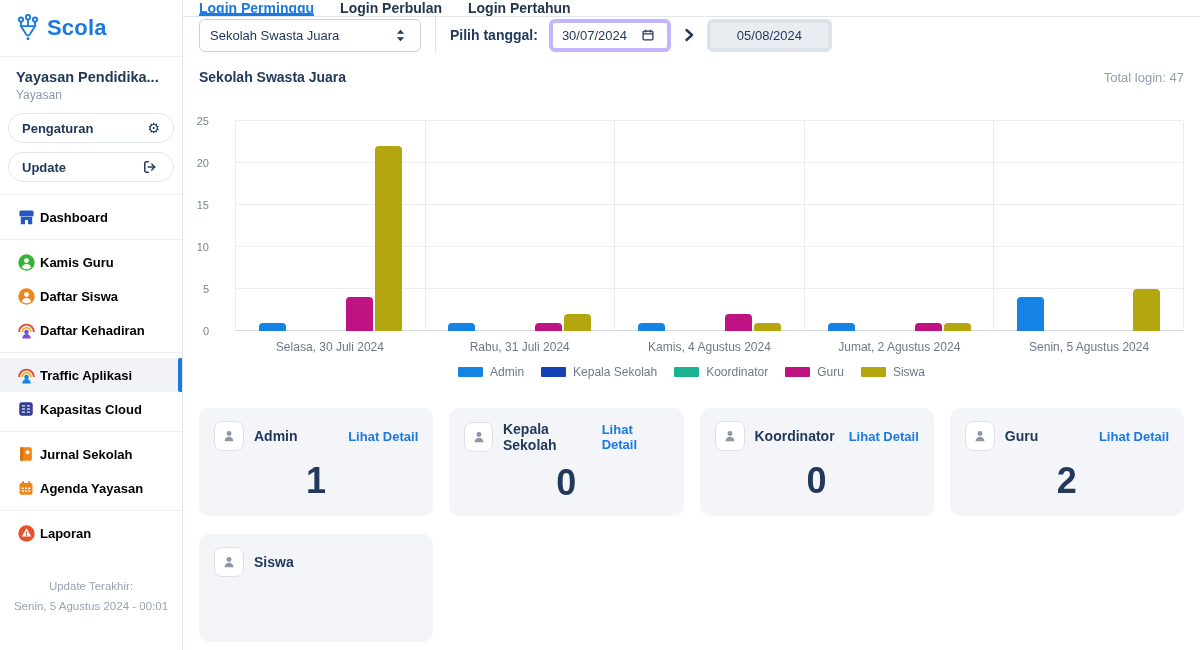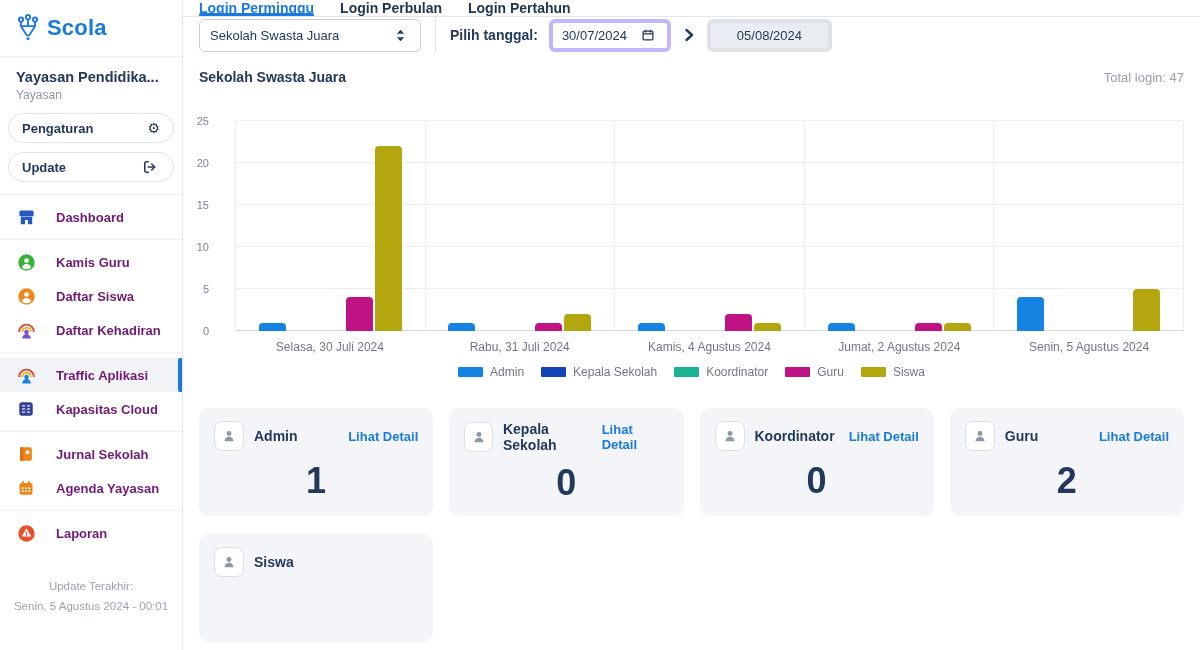--- a/index.html
+++ b/index.html
@@ -13,22 +13,22 @@
   .logo-text { color:#1a7ae0; font-size:22px; font-weight:700; letter-spacing:.2px; }
   .org { padding:12px 16px 2px; }
   .org-name { font-size:14.5px; font-weight:700; color:#23395b; }
   .org-type { font-size:12px; color:#8e97a8; margin-top:3px; }
   .pill { margin:9px 8px 0; height:30px; border:1px solid #dfe3ea; border-radius:16px; background:#fff;
     display:flex; align-items:center; justify-content:space-between; padding:0 13px; cursor:pointer;
     font-size:13px; font-weight:700; color:#23395b; width:calc(100% - 16px); }
   .gear-glyph { font-family:"DejaVu Sans", sans-serif; font-size:14px; color:#23395b; }
   .side-div { border-top:1px solid #edeff3; margin-top:12px; }
   .nav { padding:5px 0; }
-  .nav-item { display:flex; align-items:center; gap:20px; padding:7px 16px; cursor:pointer;
-    font-size:13px; font-weight:700; color:#701a75; position:relative; }
+  .nav-item { display:flex; align-items:center; gap:4px; padding:7px 16px; cursor:pointer;
+    font-size:13px; font-weight:700; color:#000000; position:relative; }
   .nav-item.active { background:#f1f3f6; }
   .nav-item.active::after { content:""; position:absolute; right:0; top:0; bottom:0; width:4px; background:#1a7ae0; border-radius:2px 0 0 2px; }
   .nav-ic { width:20px; height:20px; flex:0 0 20px; display:flex; align-items:center; justify-content:center; }
   .update-note { margin-top:22px; text-align:center; color:#9aa3b2; font-size:11.5px; line-height:1.7; padding:0 8px; }
 
   
   .main { flex:1; background:#edf0f4; display:flex; flex-direction:column; height:549px; }
   .tabbar { background:#fff; height:60px; display:flex; gap:26px; padding:0 16px; border-bottom:1px solid #e2e5ea; }
   .tab { display:flex; align-items:center; font-size:14px; font-weight:700; color:#22364e; position:relative; cursor:pointer; }
   .tab.active { color:#1a7ae0; }

